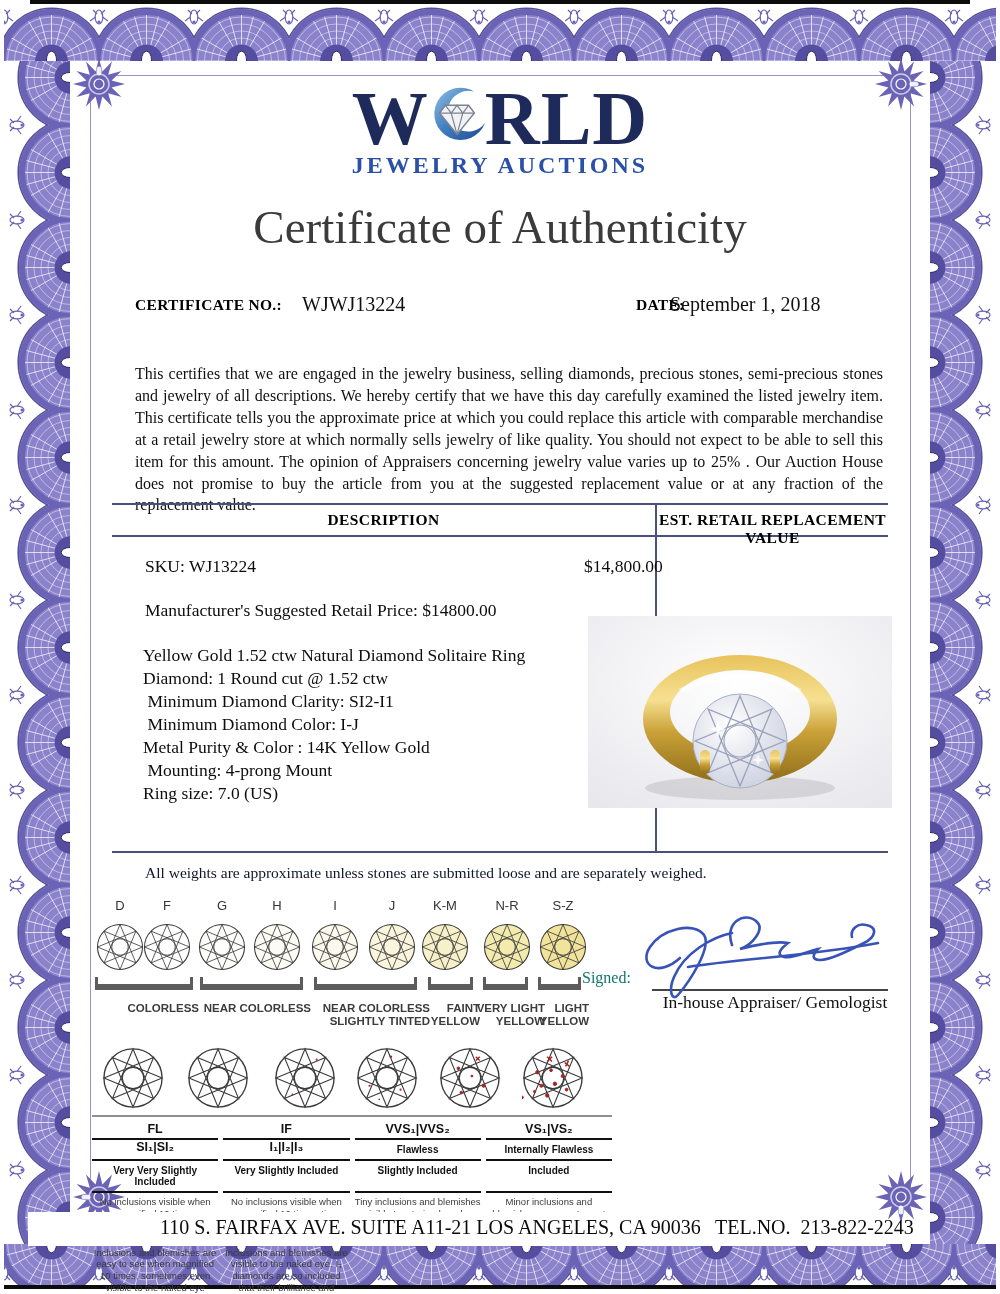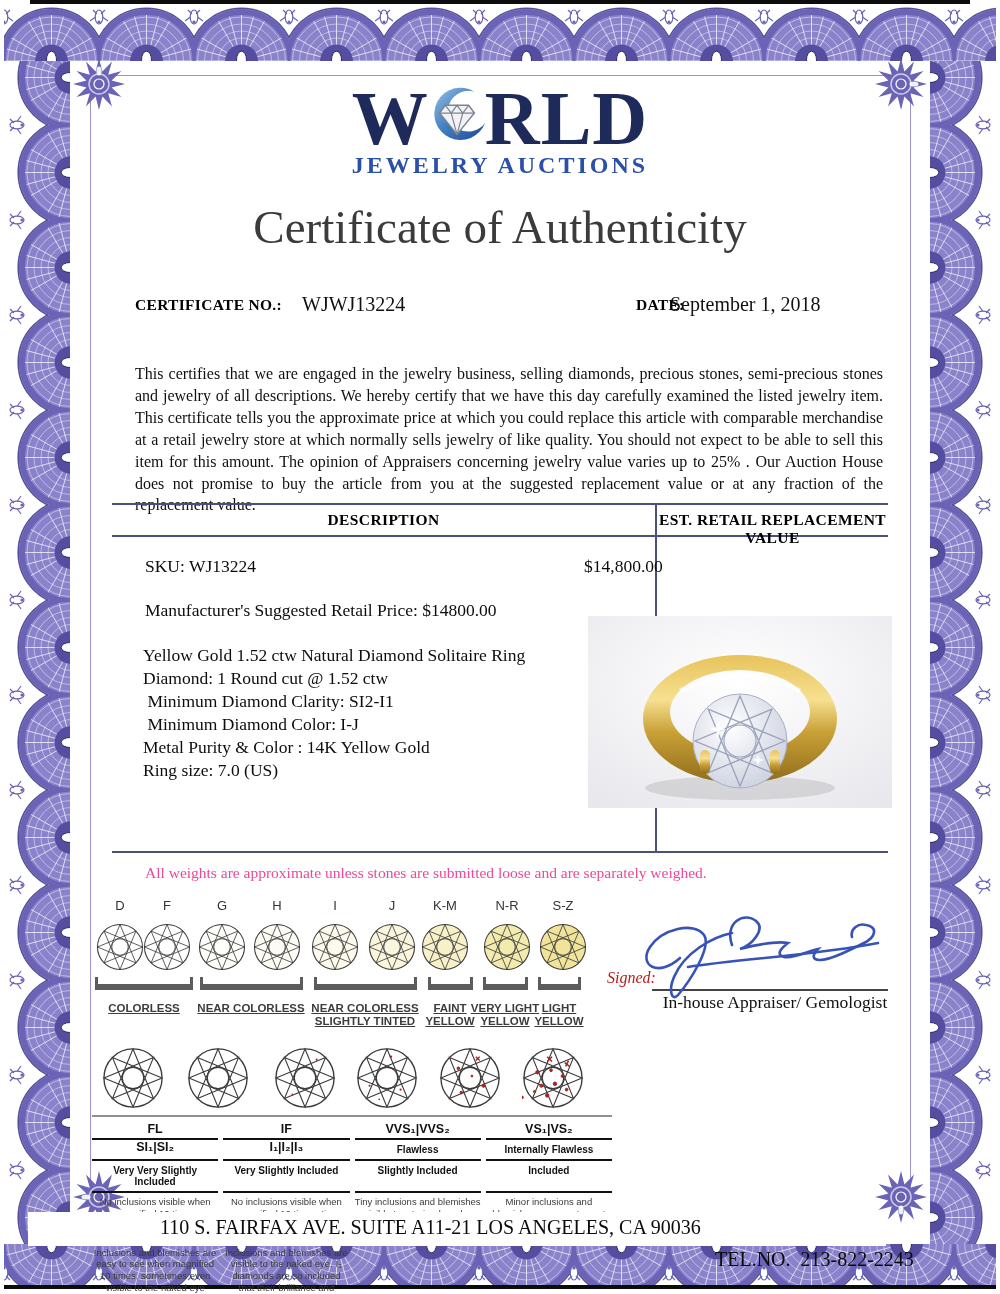--- a/index.html
+++ b/index.html
@@ -22,48 +22,48 @@
   #cert-title{top:200px;left:0;width:100%;text-align:center;font-size:47px;color:#3b3b3b;}
   .cert-label{font-weight:700;font-size:15.5px;letter-spacing:.3px;color:#000;}
   .cert-value{font-size:20px;color:#111;}
   #body-par{left:135px;top:341px;width:748px;font-size:16px;line-height:1.37;text-align:justify;color:#101010;margin-top:22px;}
   
   .tline{background:#4a4f7d;}
   .th{font-weight:700;font-size:15.5px;letter-spacing:.4px;color:#000;text-align:center;}
   .cell-text{font-size:17.5px;color:#0d0d0d;}
   #desc-lines div{font-size:17.5px;line-height:1.31;white-space:pre-wrap;color:#0d0d0d;}
   
-  #weights-note{left:145px;top:864px;font-size:15.5px;color:#ec4899;}
+  #weights-note{left:145px;top:864px;font-size:15.5px;color:#0f172a;}
   .grade-cell{position:absolute;width:48px;text-align:center;top:0;}
   .grade-letter{font-family:"Liberation Sans",sans-serif;font-size:13px;color:#333;display:block;}
   .grade-cell svg{margin:10px auto 0;}
   .gbar{position:absolute;height:6px;background:#5c5c5c;top:86px;}
   .gbar:before,.gbar:after{content:"";position:absolute;width:3px;height:13px;top:-7px;background:#5c5c5c;}
   .gbar:before{left:0;} .gbar:after{right:0;}
   .glabel{position:absolute;top:104px;font-family:"Liberation Sans",sans-serif;font-size:11.5px;
-          font-weight:700;color:#3c3c3c;text-align:center;line-height:1.15;text-decoration:underline;}
-  
-  #signed-label{left:607px;top:969px;font-size:16px;color:#b91c1c;font-style:italic;}
+          font-weight:700;color:#3c3c3c;text-align:right;line-height:1.15;}
+  
+  #signed-label{left:582px;top:969px;font-size:16px;color:#0f766e;}
   #sig-line{left:652px;top:989px;width:236px;height:2px;background:#444;}
   #signer-title{left:645px;top:992px;width:260px;text-align:center;font-size:17.5px;color:#111;}
   
   #clarity{left:92px;top:1036px;width:520px;}
   .cl-d{position:absolute;top:11px;}
   #cl-rule{position:absolute;top:79px;left:0;width:520px;height:2px;background:#8f8f8f;}
   #cl-grid{position:absolute;top:86px;left:0;width:520px;display:grid;
            grid-template-columns:repeat(4,1fr);column-gap:5px;
            font-family:"Liberation Sans",sans-serif;text-align:center;}
   .cl-code{font-size:12.5px;font-weight:700;border-bottom:2.5px solid #111;padding-bottom:2px;color:#111;}
   .cl-name{font-size:10px;font-weight:700;border-bottom:2.5px solid #111;padding:4px 0;color:#111;}
   .cl-desc{font-size:9.5px;line-height:1.25;color:#3a3a3a;padding-top:3px;}
   
   #footer-band{left:28px;top:1212px;width:858px;height:34px;background:#fff;z-index:4;}
   #footer-band span{position:absolute;top:4px;font-size:20px;color:#0b0b0b;white-space:pre;}
   #footer-address{left:132px;}
-  #footer-tel{left:687px;margin-top:32px;}
+  #footer-tel{left:687px;}
 </style>
 </head>
 <body>
 
 <div id="page">
 
   <svg width="0" height="0" style="position:absolute" aria-hidden="true">
     <defs>
       <g id="fan">
         <circle r="52" fill="#8a82cb"></circle>
@@ -189,20 +189,21 @@
     <div class="abs th" style="left:657px;top:511px;width:231px">EST. RETAIL REPLACEMENT VALUE</div>
 
     <div class="abs cell-text" style="left:145px;top:556px">SKU: WJ13224</div>
     <div class="abs cell-text" style="left:145px;top:600px">Manufacturer's Suggested Retail Price: $14800.00</div>
     <div id="desc-lines" class="abs" style="left:143px;top:644px;width:430px">
       <div>Yellow Gold 1.52 ctw Natural Diamond Solitaire Ring</div>
       <div>Diamond: 1 Round cut @ 1.52 ctw</div>
       <div> Minimum Diamond Clarity: SI2-I1</div>
       <div> Minimum Diamond Color: I-J</div>
       <div>Metal Purity &amp; Color : 14K Yellow Gold</div>
+      <div> Mounting: 4-prong Mount</div>
       <div>Ring size: 7.0 (US)</div>
     </div>
 
     <div class="abs cell-text" style="left:584px;top:556px">$14,800.00</div>
 
     <svg class="abs" style="left:588px;top:616px" width="304" height="192" viewBox="0 0 304 192">
       <defs>
         <radialGradient id="rbg" cx="0.5" cy="0.35" r="0.8">
           <stop offset="0" stop-color="#ffffff"></stop>
             <stop offset="1" stop-color="#e7e7ec"></stop>

